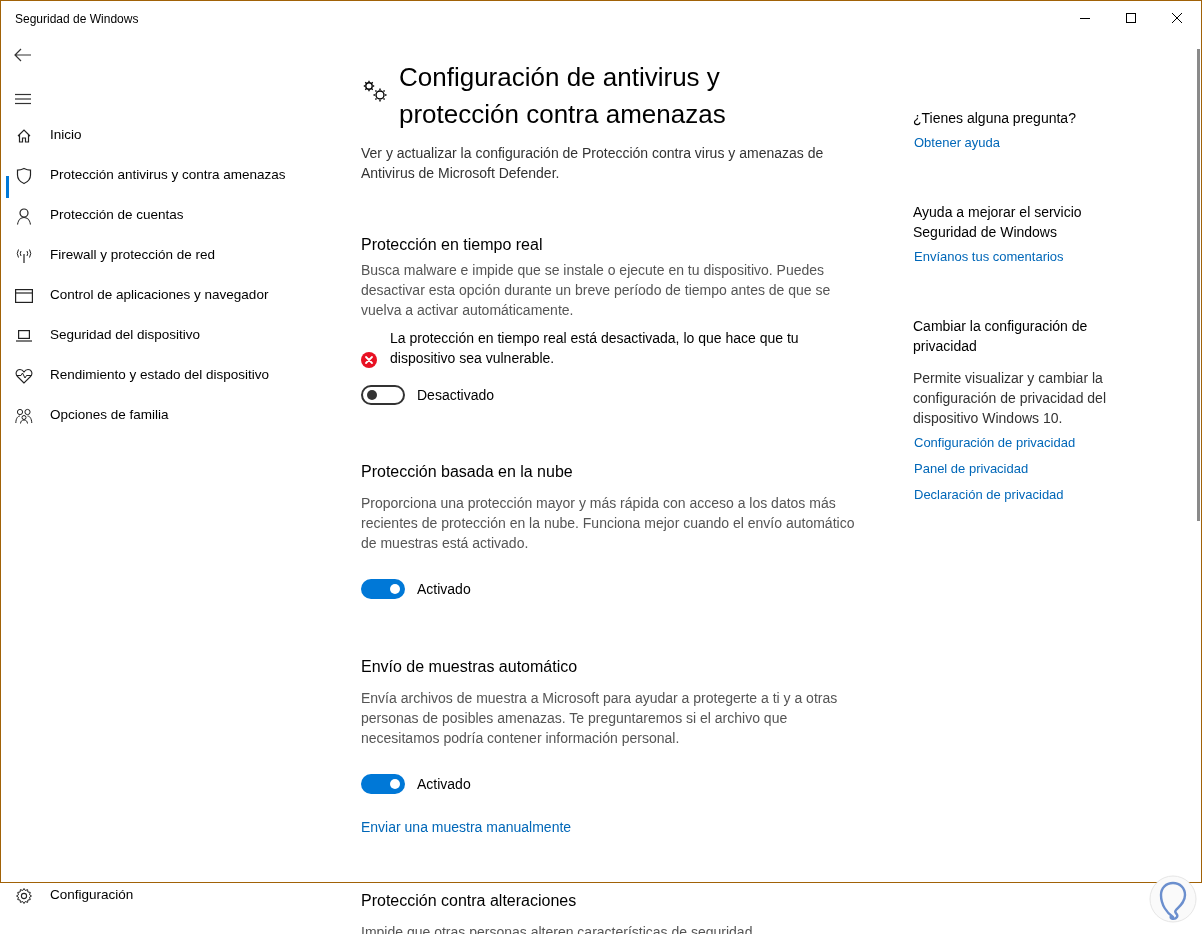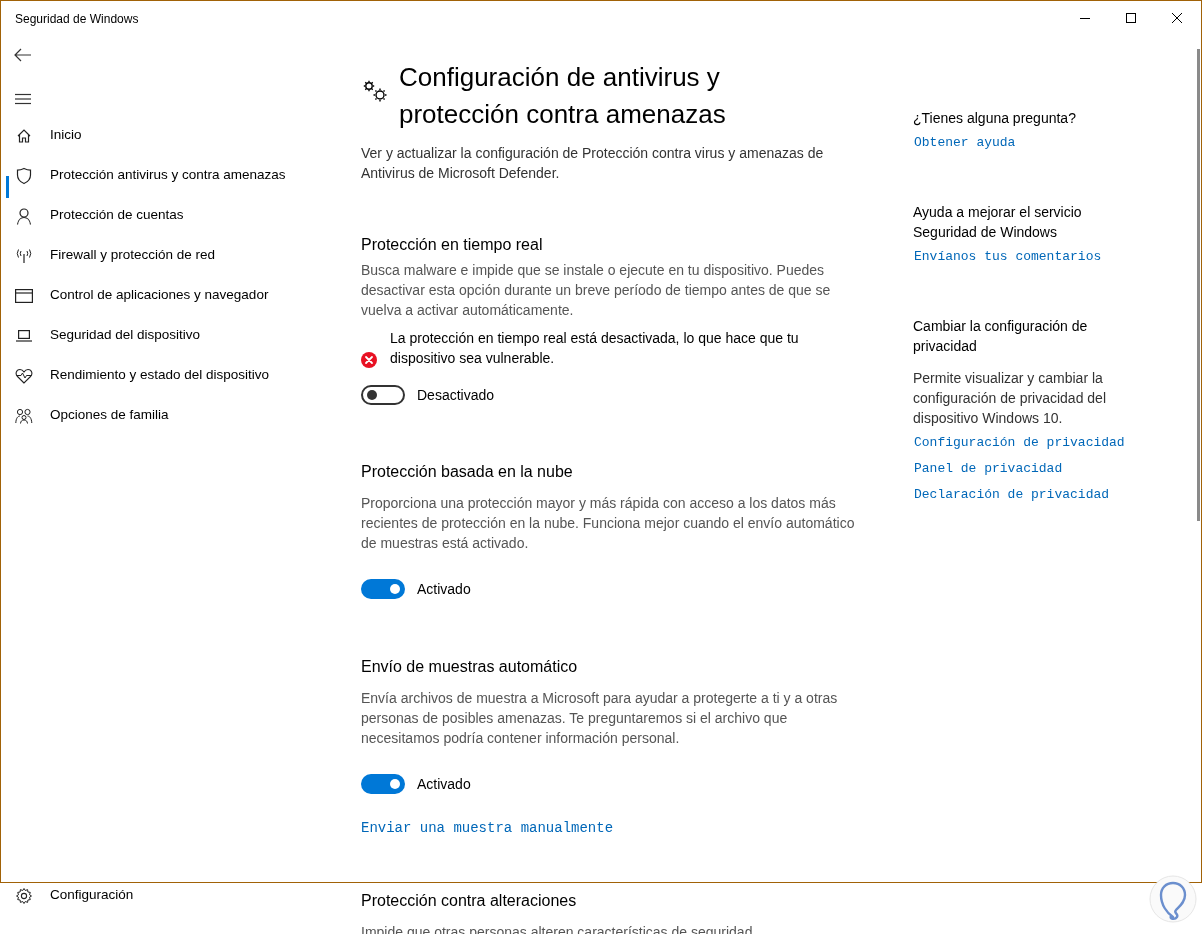--- a/index.html
+++ b/index.html
@@ -35,21 +35,21 @@
   .toggle-row { display: flex; align-items: center; height: 22px; }
   .toggle { width: 44px; height: 20px; border-radius: 10px; position: relative; cursor: pointer; flex-shrink: 0; }
   .toggle.off { border: 2px solid #333; background: #fff; }
   .toggle.off .knob { position: absolute; left: 4px; top: 3px; width: 10px; height: 10px; border-radius: 50%; background: #333; }
   .toggle.on { background: #0078d7; }
   .toggle.on .knob { position: absolute; right: 5px; top: 5px; width: 10px; height: 10px; border-radius: 50%; background: #fff; }
   .toggle-label { margin-left: 12px; font-size: 14px; color: #000; }
   .warn-row { display: flex; align-items: flex-end; }
   .warn-ico { width: 16px; height: 16px; margin-top: 12px; margin-right: 13px; flex-shrink: 0; }
   .warn-text { font-size: 14px; line-height: 20px; color: #000; }
-  .link { color: #0067b8; font-size: 14px; cursor: pointer; text-decoration: none; font-family: Liberation Mono, monospace; }
+  .link { color: #0067b8; font-size: 14px; cursor: pointer; text-decoration: none; }
 
   .aside { position: absolute; left: 912px; top: 0; width: 230px; }
   .aside .h { font-size: 14px; line-height: 20px; color: #000; position: absolute; left: 0; width: 230px; }
   .aside .p { font-size: 14px; line-height: 20px; color: #333; position: absolute; left: 0; width: 230px; }
   .aside .link { position: absolute; left: 1px; font-size: 13px; }
 
   .scrollbar { position: absolute; left: 1196px; top: 48px; width: 3px; height: 472px; background: #8a8a8a; }
   .watermark { position: absolute; left: 1148px; top: 868px; width: 48px; height: 60px; }
 </style>
 </head>

